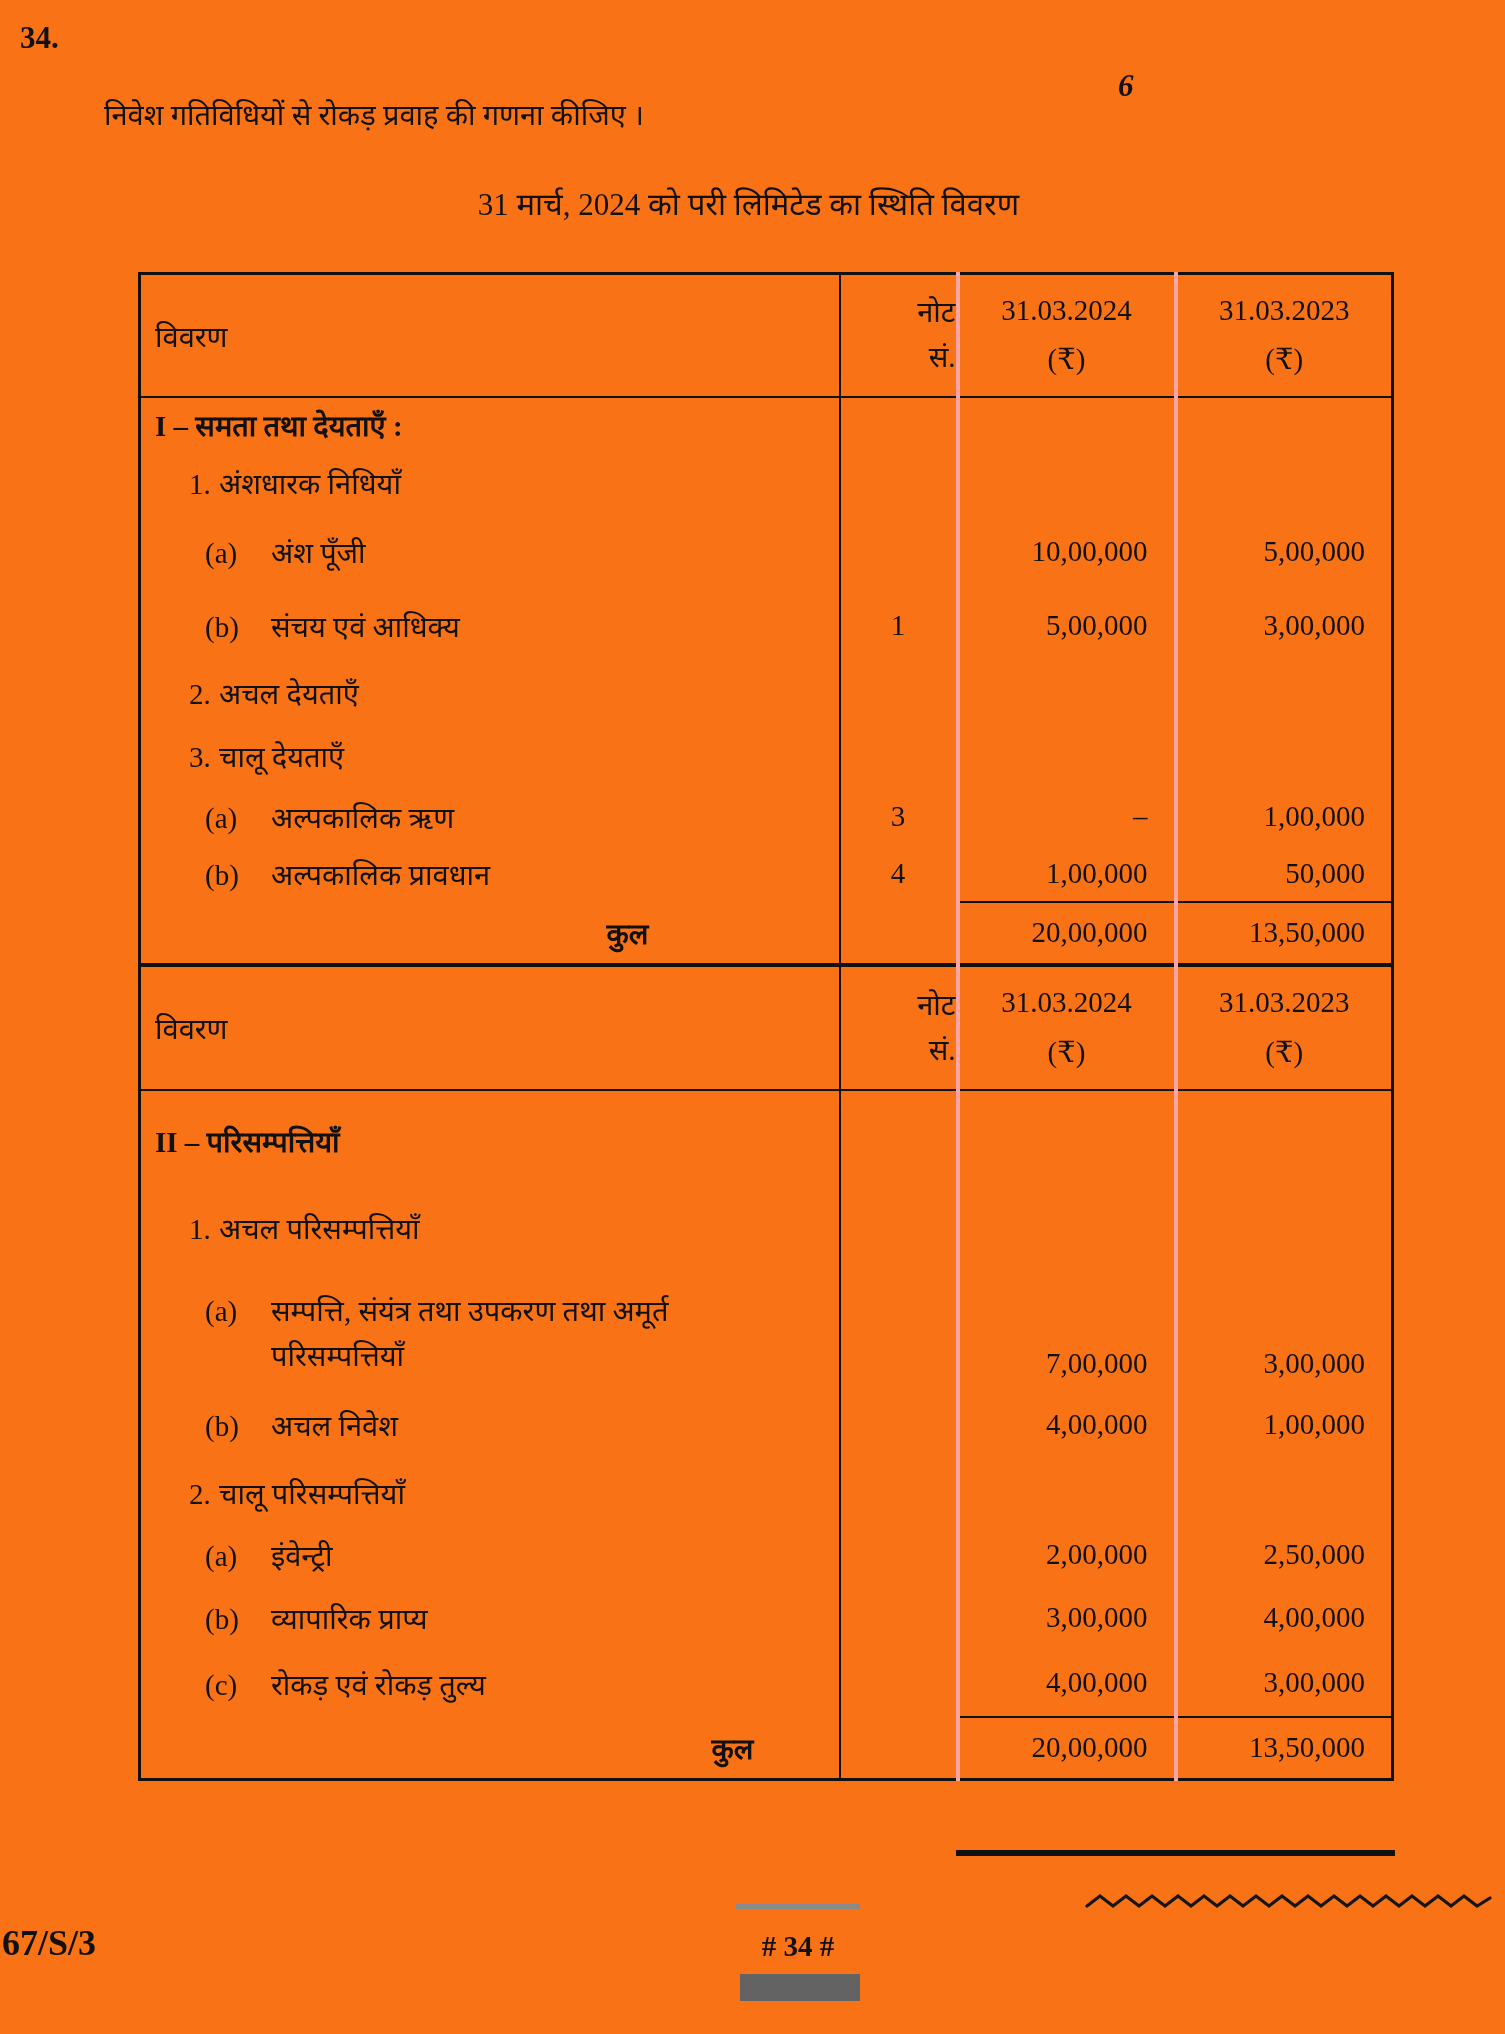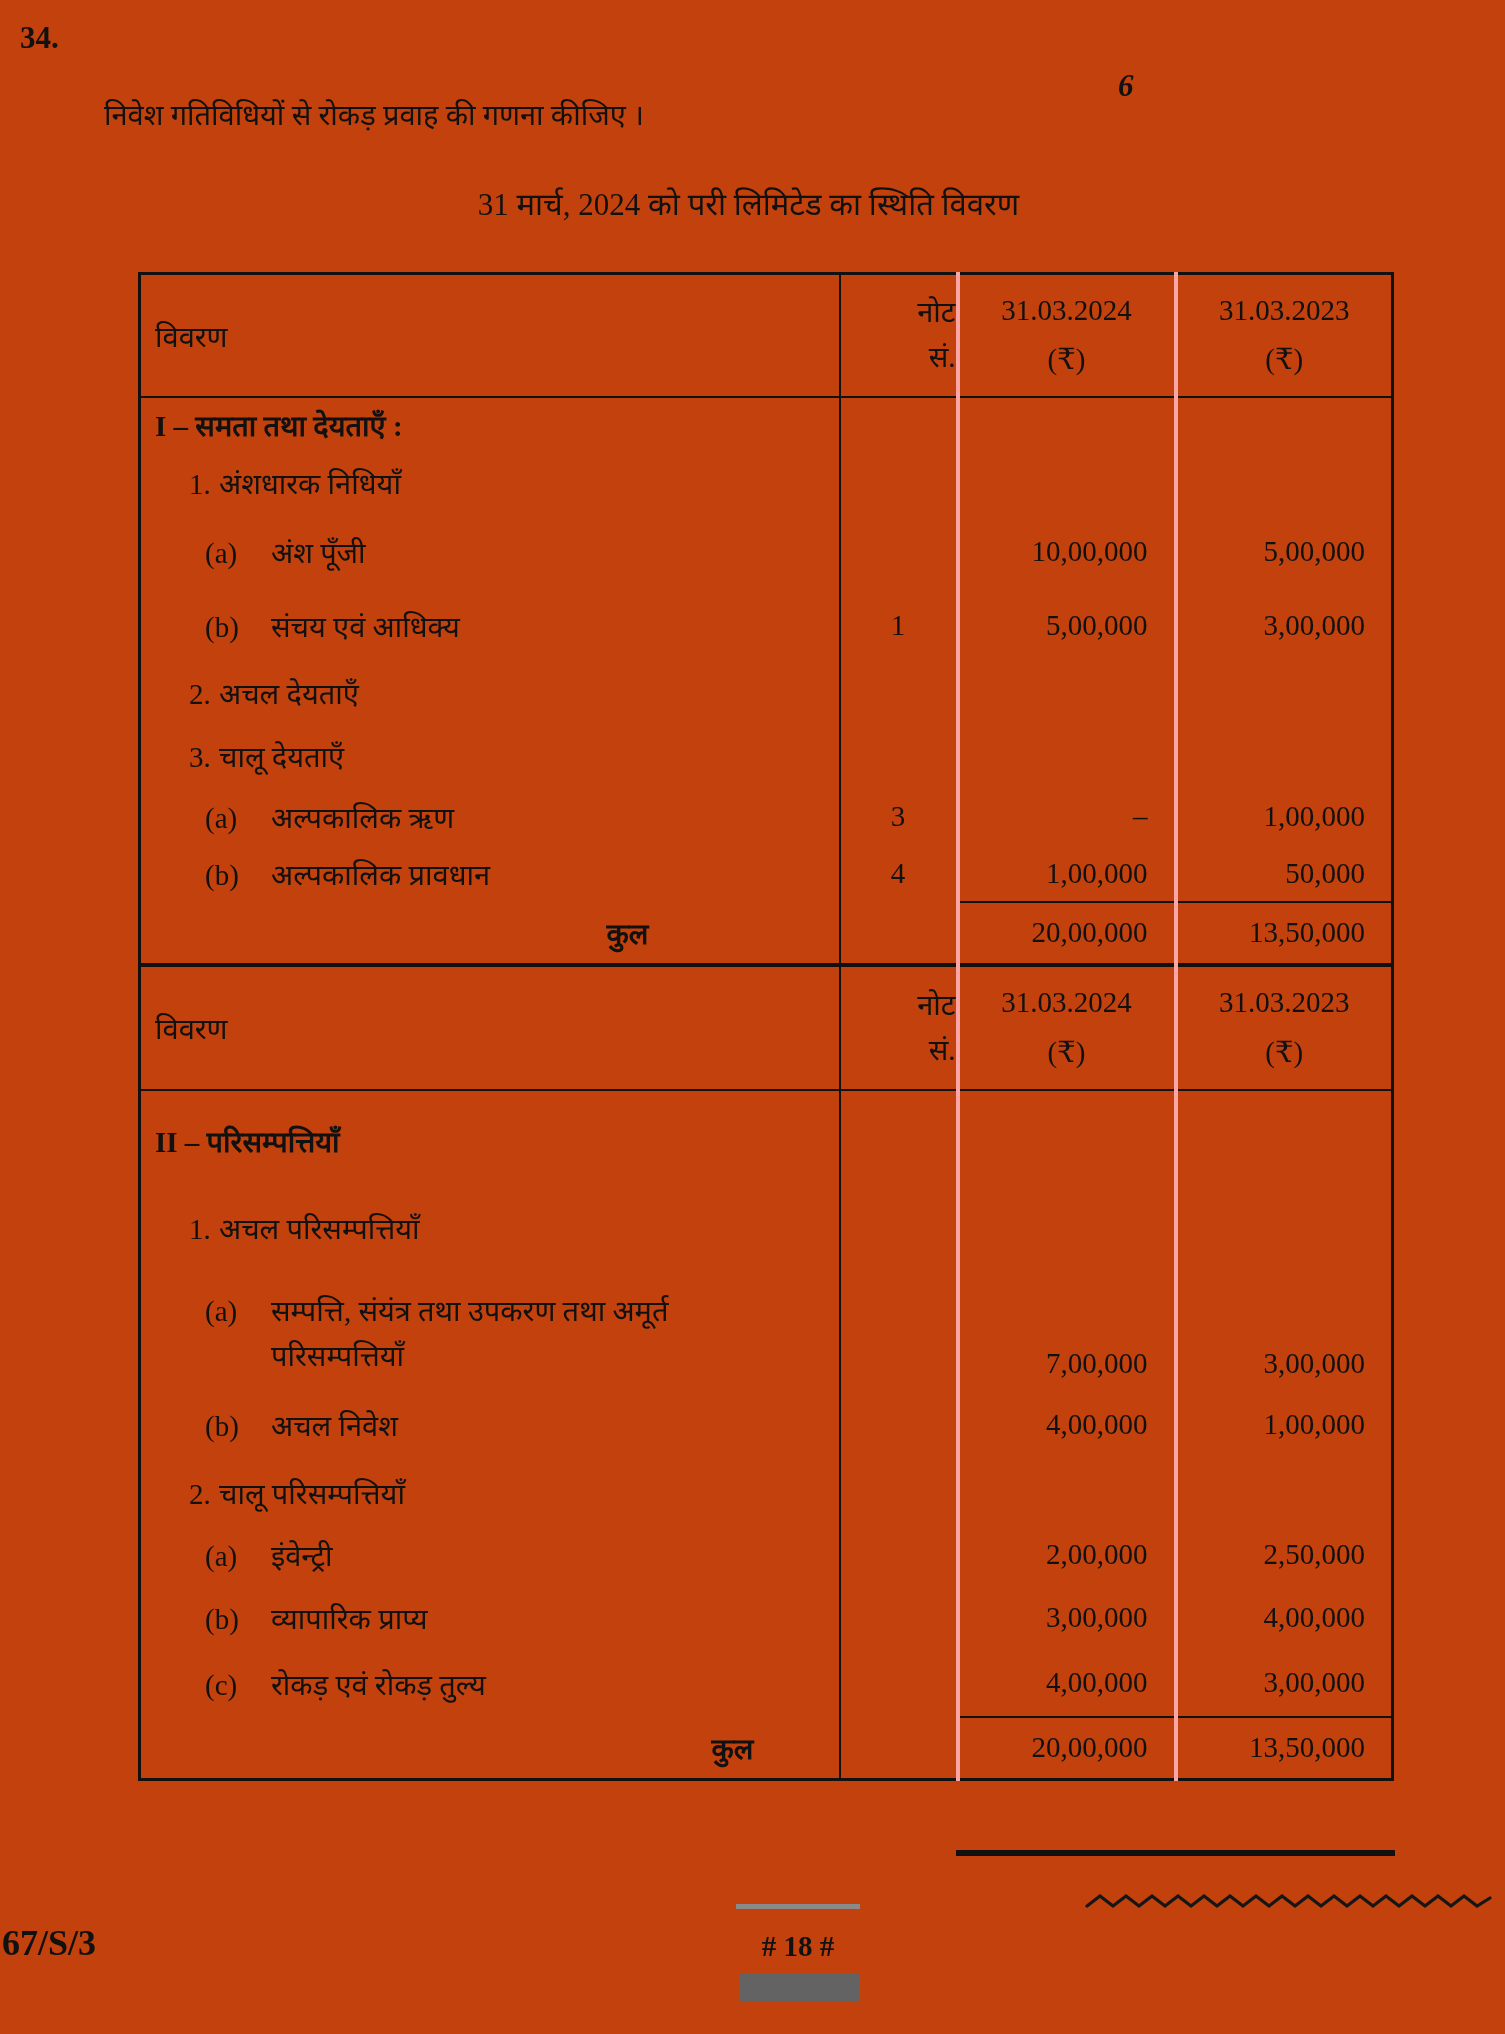--- a/index.html
+++ b/index.html
@@ -1,18 +1,18 @@
 <!DOCTYPE html>
 <html><head>
 <meta charset="utf-8">
 <style>
   * { margin:0; padding:0; box-sizing:border-box; }
   html,body { width:1505px; height:2034px; background:#ffffff; color:#111;
     font-family:"Liberation Serif","DejaVu Serif",serif; }
-  .page { position:relative; width:1505px; height:2034px; background:#c2410c; overflow:hidden; }
+  .page { position:relative; width:1505px; height:2034px; background:#f97316; overflow:hidden; }
 
   
   .qnum { position:absolute; left:20px; top:20px; font-size:31px; font-weight:bold; }
   .qline1 { position:absolute; left:104px; top:22px; width:1070px; font-size:29px; letter-spacing:0.2px; }
   .qline2 { position:absolute; left:104px; top:94px; width:1000px; font-size:29px; }
   .marks { position:absolute; left:1118px; top:68px; font-size:31px; font-style:italic; font-weight:bold; }
 
   
   .tbl-title { position:absolute; left:122px; top:182px; width:1253px; text-align:center;
     font-size:31px; font-weight:normal; }
@@ -310,20 +310,20 @@
         <td class="b-v val">13,50,000</td>
       </tr>
     </tbody>
       </table>
 
     <div class="amounts-underline"></div>
   </div>
 
   <div class="footer-left">67/S/3</div>
   <div class="footer-line"></div>
-  <div class="footer-page"># 18 #</div>
+  <div class="footer-page"># 34 #</div>
   <div class="footer-bar"></div>
 
   <svg class="squiggle" width="420" height="30" viewBox="0 0 420 30">
     <path d="M2 20 l13 -10 l13 10 l13 -10 l13 10 l13 -10 l13 10 l13 -10 l13 10 l13 -10 l13 10 l13 -10 l13 10 l13 -10 l13 10 l13 -10 l13 10 l13 -10 l13 10 l13 -10 l13 10 l13 -10 l13 10 l13 -10 l13 10 l13 -10 l13 10 l13 -10 l13 10 l13 -10 l13 10 l13 -8" fill="none" stroke="#161616" stroke-width="3.2" stroke-linejoin="miter" stroke-linecap="round"></path>
   </svg>
 
 </div>
 
 </body></html>

